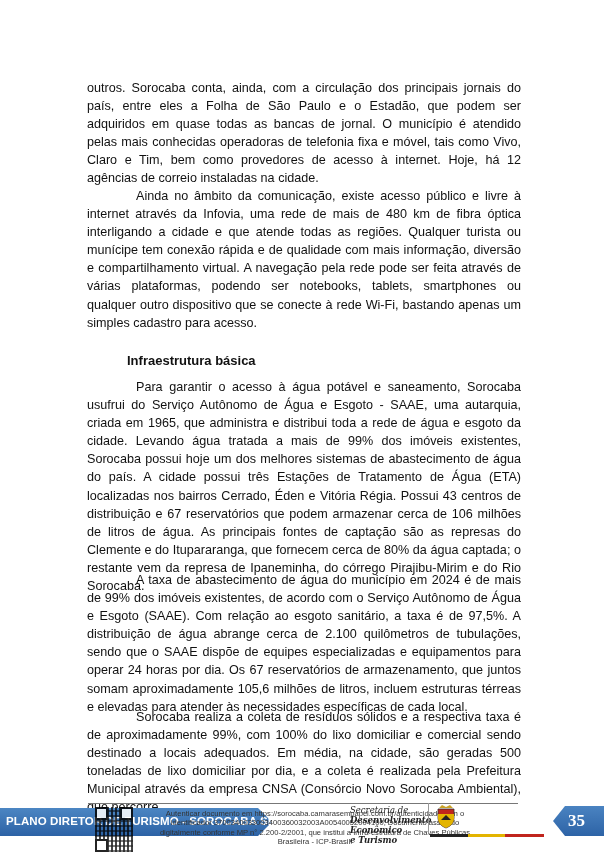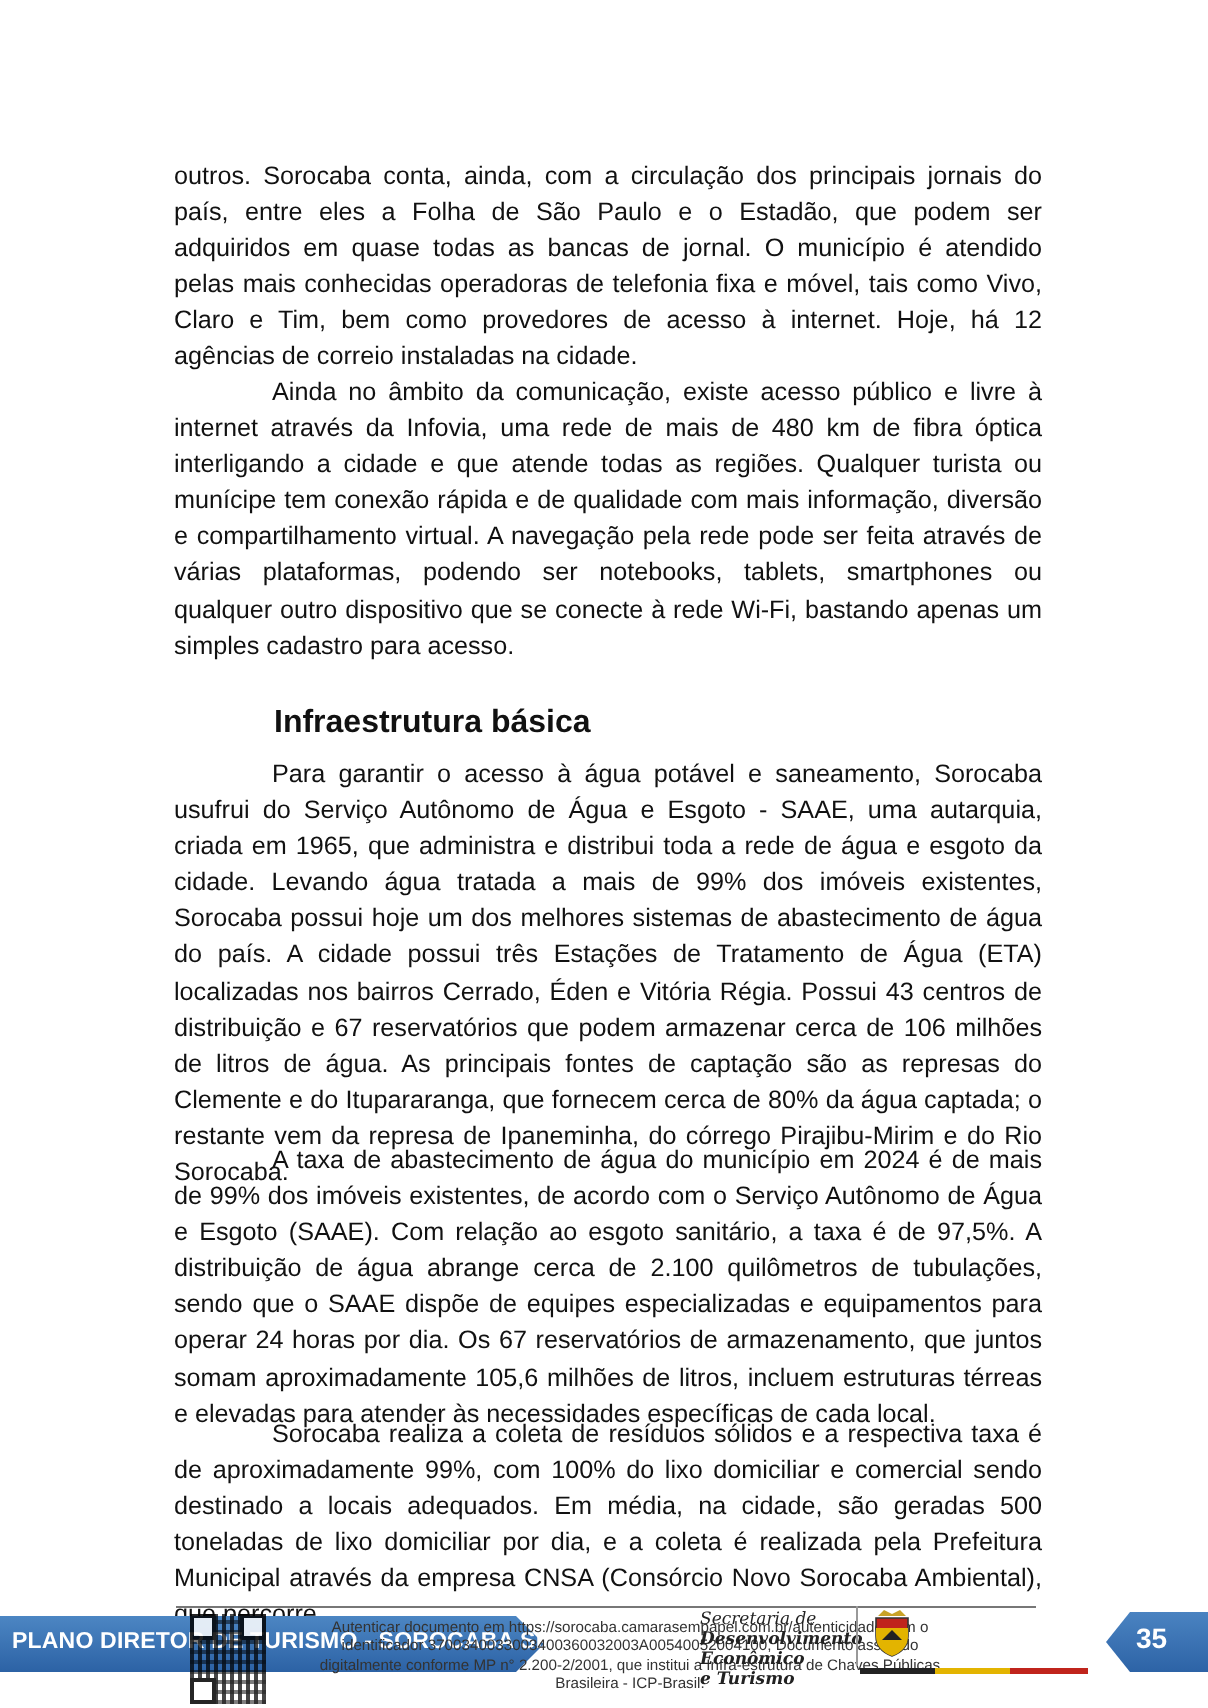--- a/index.html
+++ b/index.html
@@ -10,22 +10,22 @@
     color: #111111;
   }
   .page { position: absolute; left: 0; top: 0; width: 496px; height: 854px; }
   .body-text {
     position: absolute; left: 87px; width: 434px;
     font-size: 12.6px; line-height: 18.1px; text-align: justify;
     margin: 0;
   }
   .indent { text-indent: 49px; }
   .heading {
-    position: absolute; left: 137px; top: 353px;
-    font-weight: bold; font-size: 16px; margin: 0;
+    position: absolute; left: 127px; top: 353px;
+    font-weight: bold; font-size: 13px; margin: 0;
   }
   
   .footer-rule { position: absolute; left: 88px; top: 803px; width: 430px; height: 1px; background: #777; }
   .banner {
     position: absolute; left: 0; top: 808px; width: 272px; height: 28px;
     background: linear-gradient(#4c86c3, #2c62a5);
     clip-path: polygon(0 0, 258px 0, 272px 14px, 258px 28px, 0 28px);
   }
   .banner-text {
     position: absolute; left: 6px; top: 815px;
@@ -58,21 +58,21 @@
   }
   .pref .big { font-size: 14.5px; letter-spacing: 0.2px; }
   .stripe { position: absolute; left: 430px; top: 834px; width: 114px; height: 3px;
     background: linear-gradient(90deg, #222 0 33%, #e3b400 33% 66%, #c0241c 66% 100%); }
   .pagebadge {
     position: absolute; left: 553px; top: 806px; width: 51px; height: 30px;
     background: linear-gradient(#4a83c1, #2d63a6);
     clip-path: polygon(12px 0, 100% 0, 100% 100%, 12px 100%, 0 50%);
   }
   .pagenum {
-    position: absolute; left: 568px; top: 811px; color: #fff; font-weight: bold; font-size: 14px;
+    position: absolute; left: 568px; top: 811px; color: #fff; font-weight: bold; font-size: 17px; font-family: Liberation Serif, serif;
   }
 </style>
 </head>
 <body>
 
 <div class="page">
 
   <p class="body-text" style="top:79px;">outros. Sorocaba conta, ainda, com a circulação dos principais jornais do país, entre eles a Folha de São Paulo e o Estadão, que podem ser adquiridos em quase todas as bancas de jornal. O município é atendido pelas mais conhecidas operadoras de telefonia fixa e móvel, tais como Vivo, Claro e Tim, bem como provedores de acesso à internet. Hoje, há 12 agências de correio instaladas na cidade.</p>
 
   <p class="body-text indent" style="top:187px;">Ainda no âmbito da comunicação, existe acesso público e livre à internet através da Infovia, uma rede de  mais de 480 km de fibra óptica interligando a cidade e que atende todas as regiões. Qualquer turista ou munícipe tem conexão rápida e de qualidade com mais informação, diversão e compartilhamento virtual. A navegação pela rede pode ser feita através de várias plataformas, podendo ser notebooks, tablets, smartphones ou qualquer outro dispositivo que se conecte à rede Wi-Fi, bastando apenas um simples cadastro para acesso.</p>

